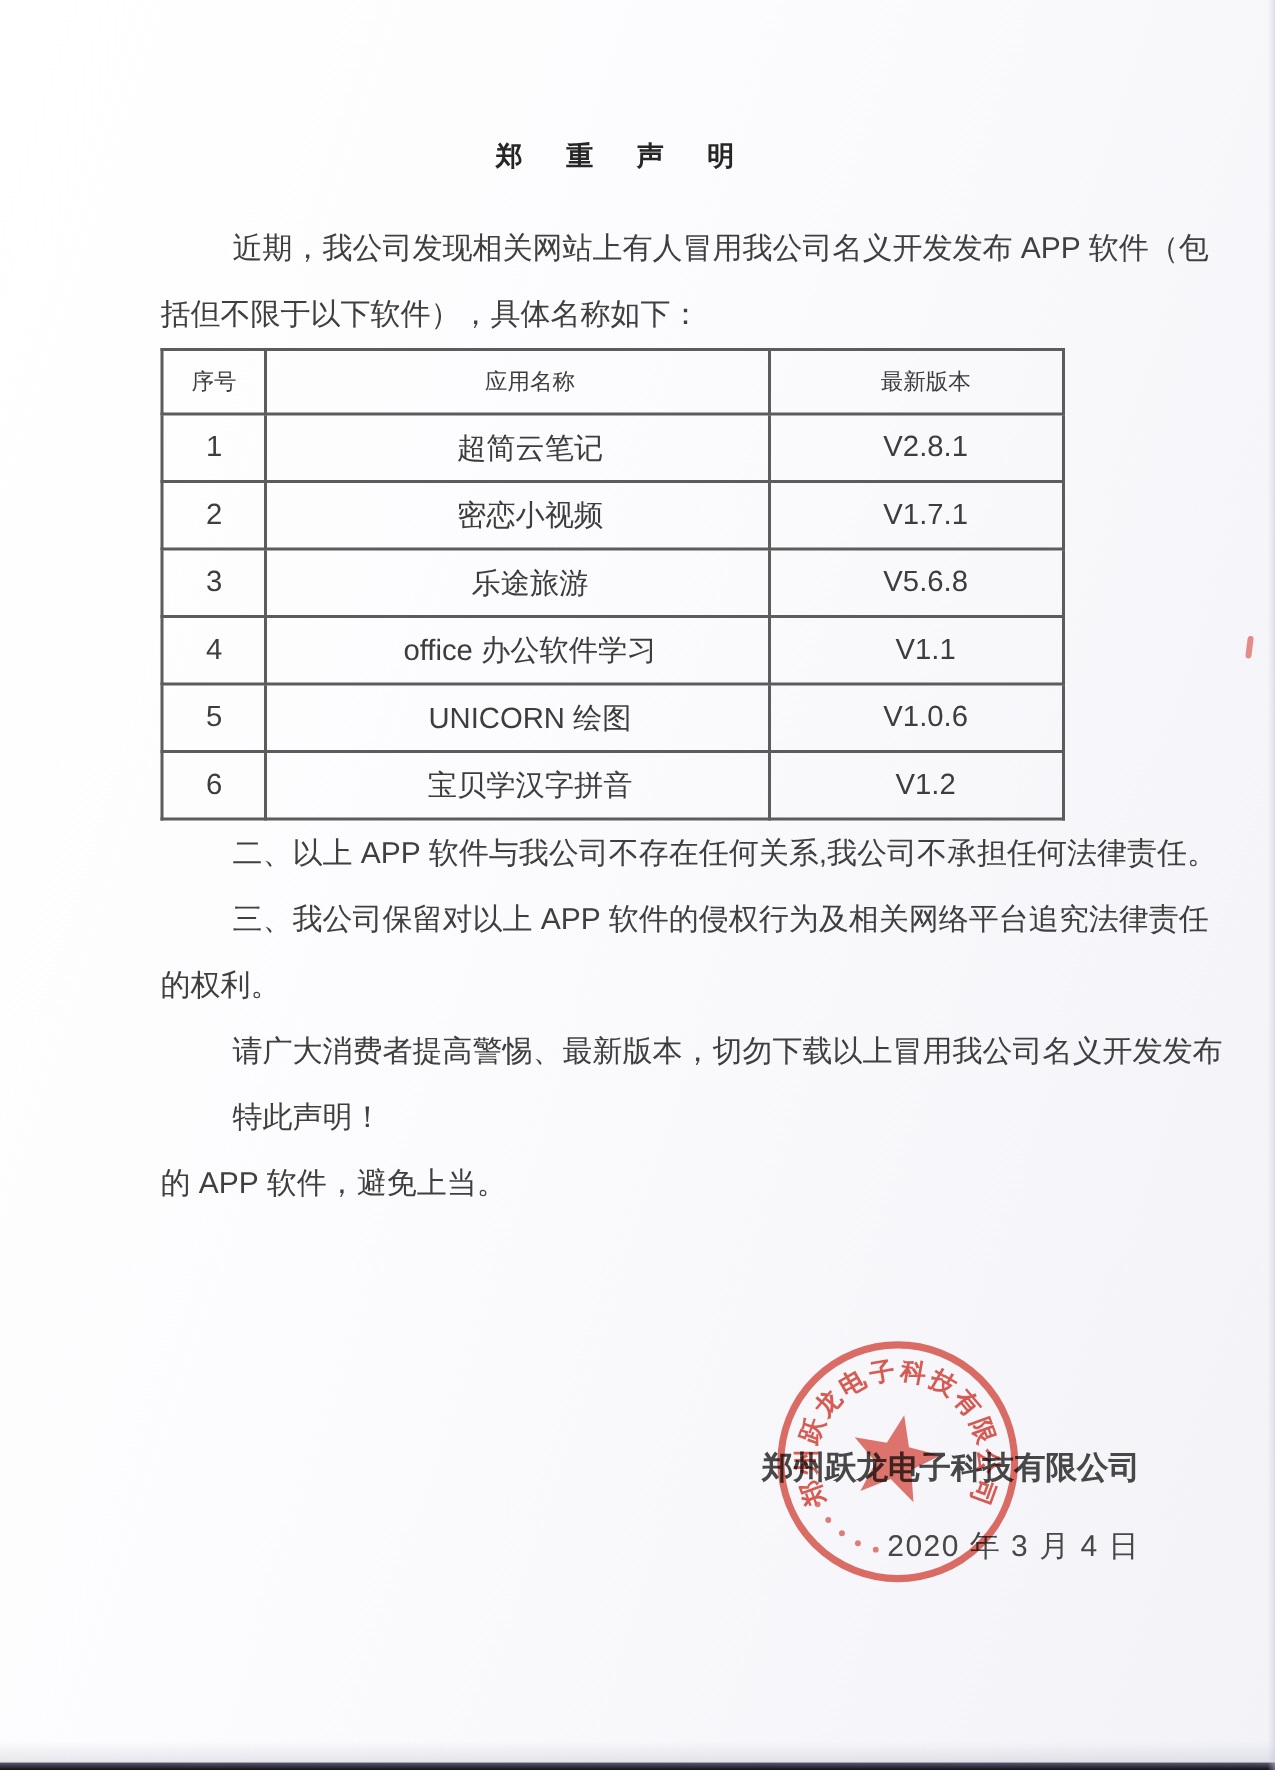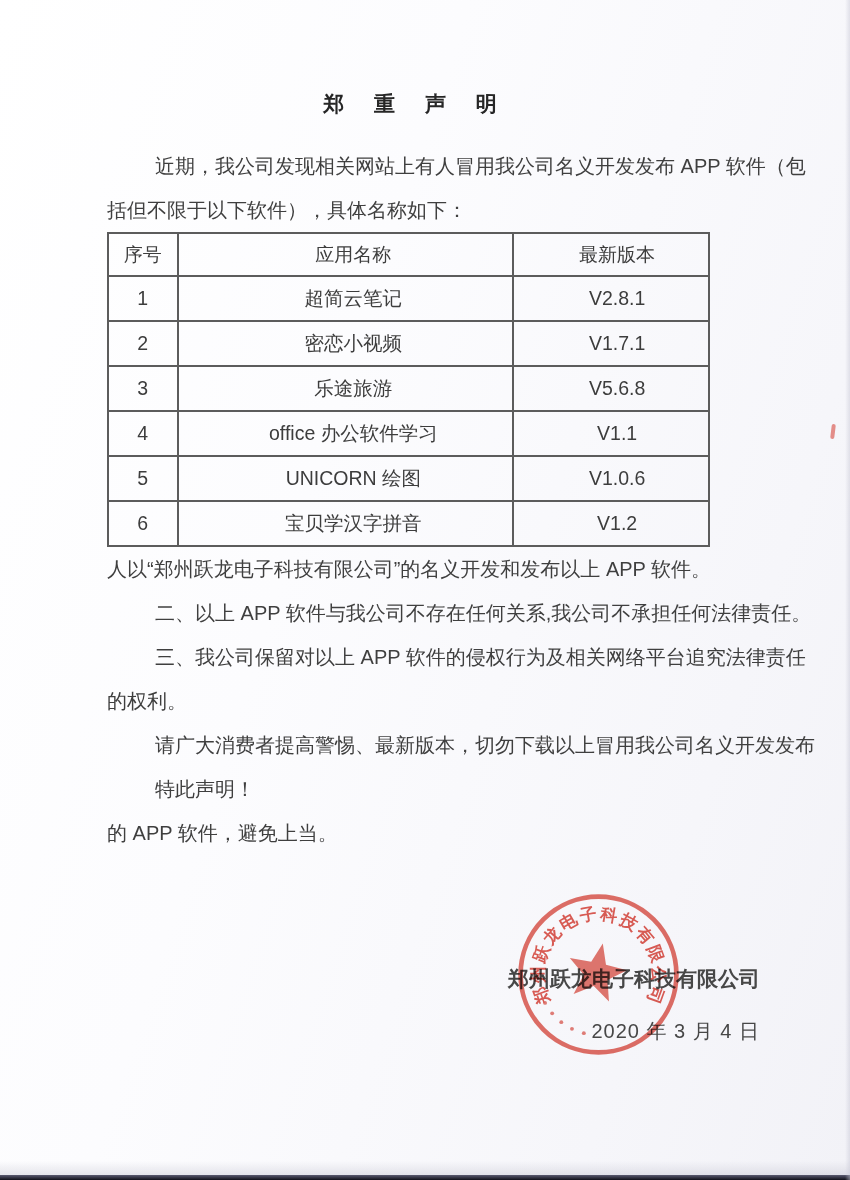--- a/index.html
+++ b/index.html
@@ -30,36 +30,36 @@
     position:absolute;left:831px;top:424px;width:4px;height:15px;
     background:#dc6a63;border-radius:2px;transform:rotate(7deg);opacity:.75;
   }
   
   .content{
     position:absolute;left:107px;top:0;width:606px;color:#3f3f3f;
     font-size:20px;font-weight:500;
   }
   .doc-title{
     margin:84px 0 0 0;padding:0;height:40px;line-height:40px;
-    font-size:21px;font-weight:700;letter-spacing:12px;
+    font-size:18px;font-weight:700;letter-spacing:12px;
     text-align:center;color:#262626;text-indent:12px; 
   }
   .ln{line-height:44px;height:44px;white-space:nowrap;}
   .ind{text-indent:48px;}
   .intro{margin-top:20px;}
   
   table.apps{
     border-collapse:collapse;margin-top:0;width:603px;
     color:#3d3d3d;font-size:19px;
   }
   table.apps td,table.apps th{
     border:2px solid #5c5c5c;font-weight:500;text-align:center;
     padding:0 0 0 16px;
   }
-  table.apps th{height:41px;font-size:19px;}
+  table.apps th{height:41px;font-size:15px;}
   table.apps td{height:43px;font-size:19.5px;}
   .col-idx{width:68px;text-align:center !important;padding:0 !important;}
   .col-name{width:320px;}
   .col-ver{width:183px;padding-left:12px !important;}
   .after-table{margin-top:8px;}
   
   .signature{
     position:absolute;left:420px;top:966px;width:340px;
     text-align:right;color:#474747;
   }
@@ -126,21 +126,20 @@
           <td class="col-ver">V1.0.6</td>
         </tr>
         <tr>
           <td class="col-idx">6</td>
           <td class="col-name">宝贝学汉字拼音</td>
           <td class="col-ver">V1.2</td>
         </tr>
       </tbody>
     </table>
 
-    <div class="ln">人以“郑州跃龙电子科技有限公司”的名义开发和发布以上 APP 软件。</div>
     <div class="ln ind">二、以上 APP 软件与我公司不存在任何关系,我公司不承担任何法律责任。</div>
     <div class="ln ind">三、我公司保留对以上 APP 软件的侵权行为及相关网络平台追究法律责任</div>
     <div class="ln">的权利。</div>
     <div class="ln ind">请广大消费者提高警惕、最新版本，切勿下载以上冒用我公司名义开发发布</div>
     <div class="ln ind">特此声明！</div>
     <div class="ln">的 APP 软件，避免上当。</div>
   </div>
 
   <div class="signature">
     <div class="sig-company">郑州跃龙电子科技有限公司</div>

